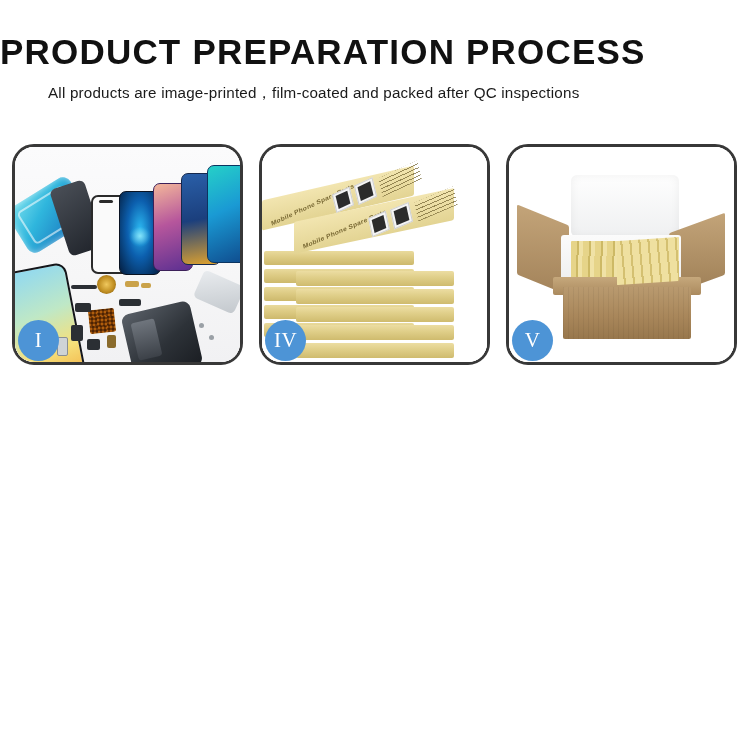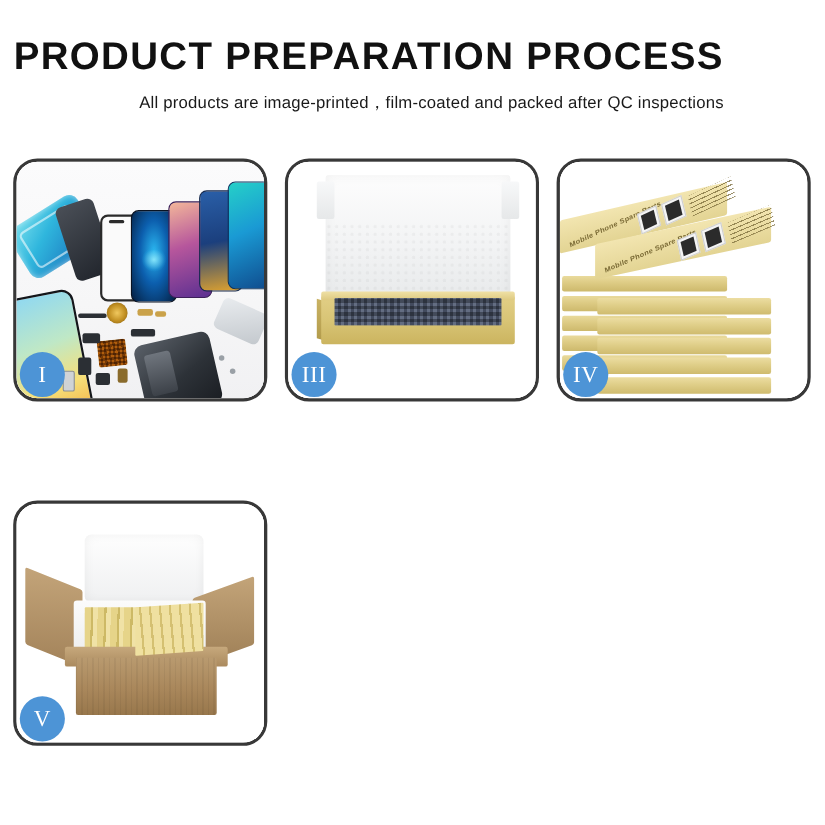--- a/index.html
+++ b/index.html
@@ -12,39 +12,40 @@
     height: 750px;
     font-family: "Liberation Sans", sans-serif;
     overflow: hidden;
     position: relative;
   }
 
   
   .header {
     width: 658px;
     padding-top: 34px;
-    text-align: right;
+    text-align: left;
   }
   .page-title {
     font-family: "Liberation Sans", sans-serif;
     font-size: 35px;
     font-weight: 700;
     letter-spacing: 1.2px;
     color: #111111;
     line-height: 1.05;
     white-space: nowrap;
   }
   .page-subtitle {
     font-family: "Liberation Sans", sans-serif;
     font-size: 15.2px;
     font-weight: 400;
     color: #1a1a1a;
     margin-top: 12px;
     letter-spacing: 0.2px;
     white-space: nowrap;
+    padding-left: 48px;
   }
 
   
   .panel-grid {
     position: absolute;
     left: 12px;
     top: 144px;
     width: 726px;
     height: 534px;
     display: grid;
@@ -383,32 +384,20 @@
       <div class="sp sp-g"></div>
       <div class="sp sp-h"></div>
       <div class="sp sp-i"></div>
       <div class="sp sp-j"></div>
       <div class="sp sp-k"></div>
     </div>
     <div class="badge">I</div>
   </div>
 
 
-  <div class="panel">
-    <div class="panel-photo">
-      <div class="p3-bg"></div>
-      <div class="foam-lid"></div>
-      <div class="foam-texture"></div>
-      <div class="tray-left-face"></div>
-      <div class="box-tray"></div>
-      <div class="box-tray-lip"></div>
-      <div class="box-tray-inner"></div>
-    </div>
-    <div class="badge">III</div>
-  </div>
 
   <div class="panel">
     <div class="panel-photo">
       <div class="p4-bg"></div>
 
       <div class="slab" style="top:176px;"></div>
       <div class="slab" style="top:158px;"></div>
       <div class="slab" style="top:140px;"></div>
       <div class="slab" style="top:122px;"></div>
       <div class="slab" style="top:104px;"></div>

